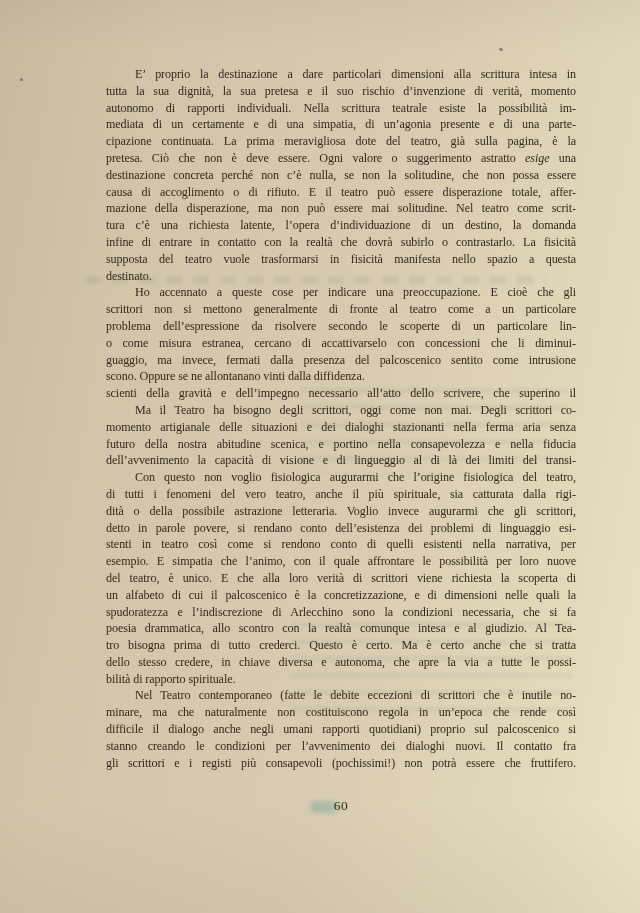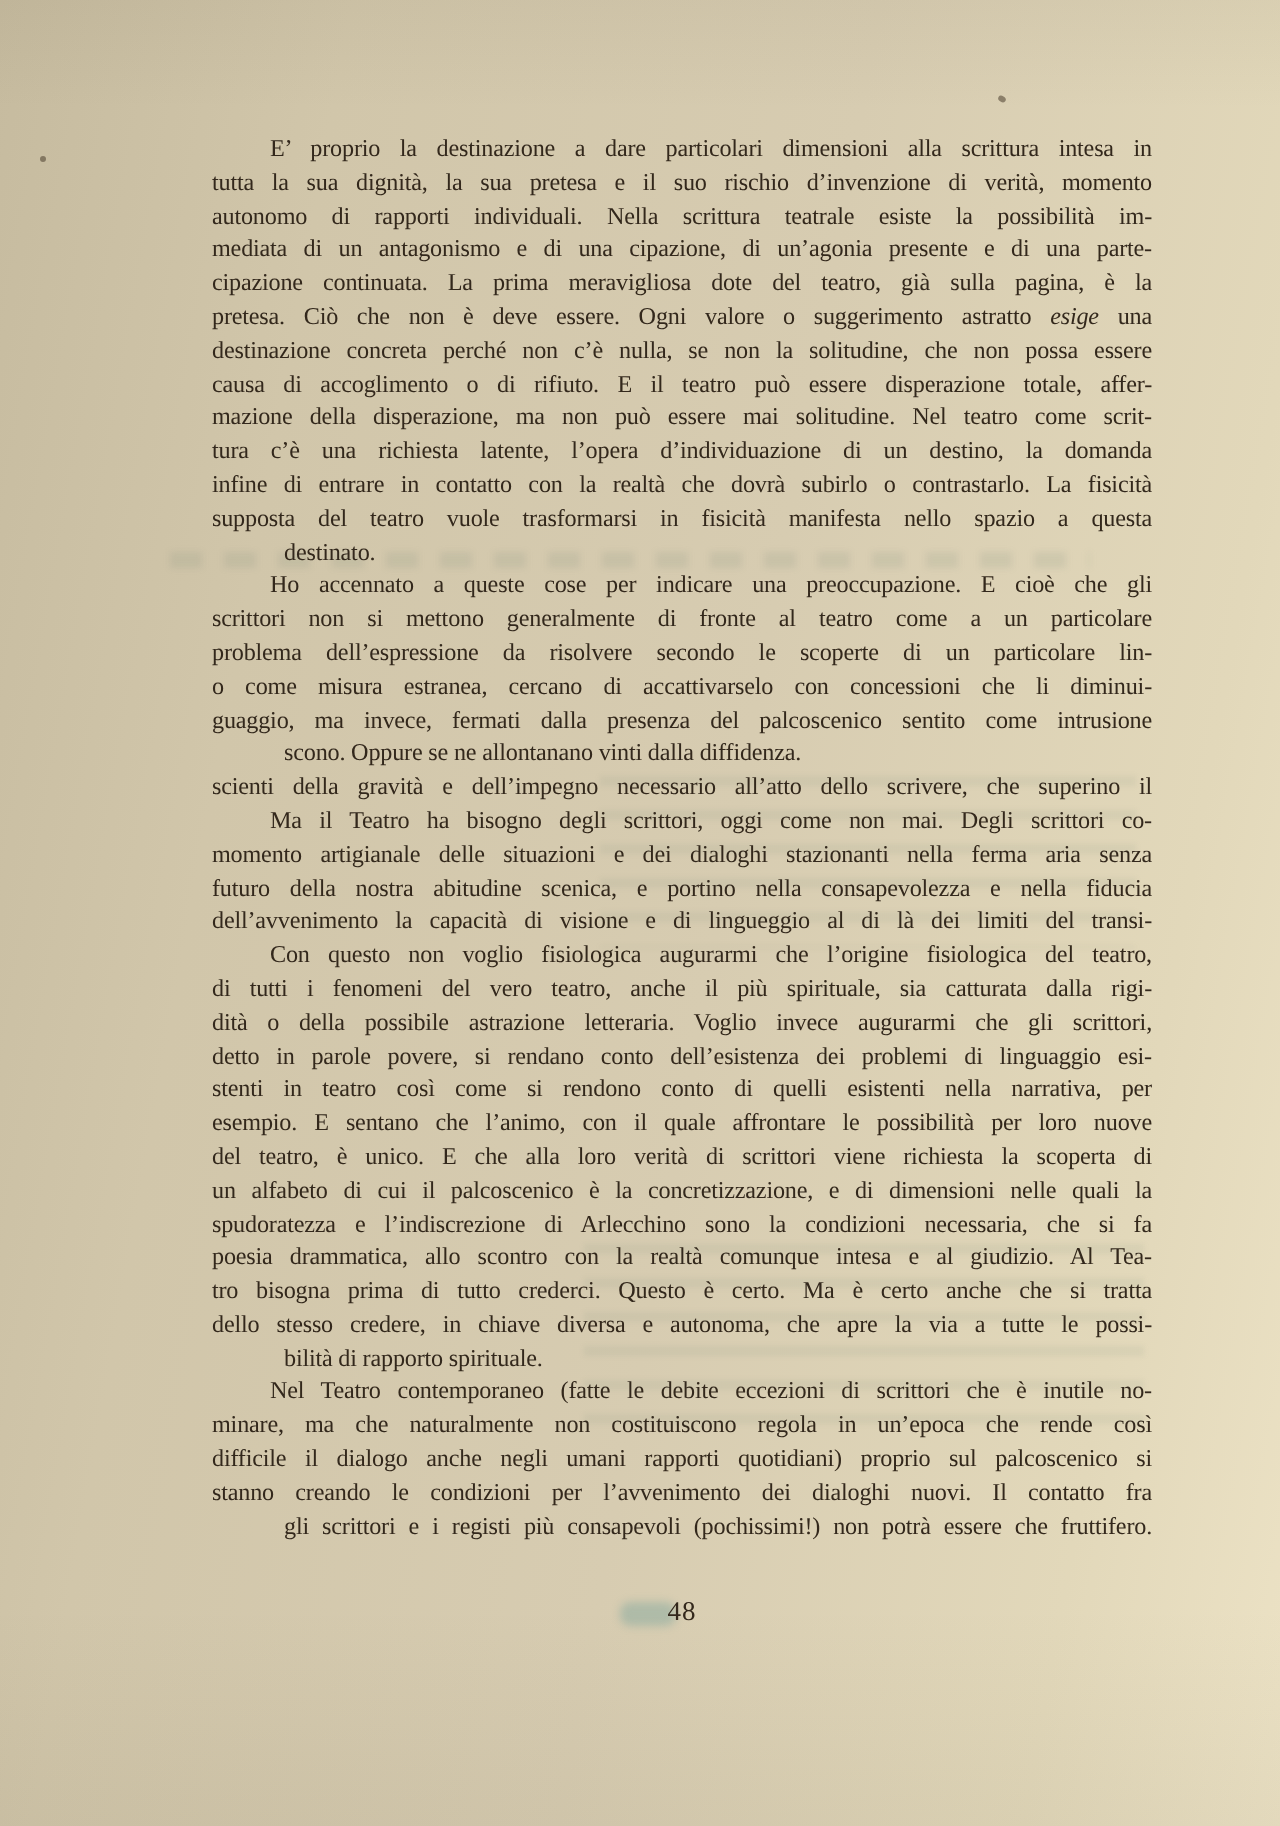--- a/index.html
+++ b/index.html
@@ -31,21 +31,21 @@
     font-size: 12.1px;
     line-height: 16.8px;
     letter-spacing: -0.1px;
   }
   .paragraph { margin: 0; }
   .line {
     text-align: justify;
     text-align-last: justify;
   }
   .line.first { text-indent: 29px; }
-  .line.last  { text-align-last: left; margin-left: 36px; }
+  .line.last  { text-align-last: left; }
   .line.last.force-justify { text-align-last: justify; }
   .line i { font-style: italic; }
   .page-number {
     position: absolute;
     left: 106px;
     top: 798px;
     width: 470px;
     text-align: center;
     color: #33281c;
     font-size: 13.5px;
@@ -91,21 +91,21 @@
   <div class="ghost g3"></div>
   <div class="ghost g4"></div>
   <div class="speck s1"></div>
   <div class="speck s2"></div>
 
   <div class="text-block">
       <div class="paragraph">
         <div class="line first">E’ proprio la destinazione a dare particolari dimensioni alla scrittura intesa in</div>
         <div class="line">tutta la sua dignità, la sua pretesa e il suo rischio d’invenzione di verità, momento</div>
         <div class="line">autonomo di rapporti individuali. Nella scrittura teatrale esiste la possibilità im-</div>
-        <div class="line">mediata di un antagonismo e di una cipazione, di un’agonia presente e di una parte-</div>
+        <div class="line">mediata di un certamente e di una simpatia, di un’agonia presente e di una parte-</div>
         <div class="line">cipazione continuata. La prima meravigliosa dote del teatro, già sulla pagina, è la</div>
         <div class="line">pretesa. Ciò che non è deve essere. Ogni valore o suggerimento astratto <i>esige</i> una</div>
         <div class="line">destinazione concreta perché non c’è nulla, se non la solitudine, che non possa essere</div>
         <div class="line">causa di accoglimento o di rifiuto. E il teatro può essere disperazione totale, affer-</div>
         <div class="line">mazione della disperazione, ma non può essere mai solitudine. Nel teatro come scrit-</div>
         <div class="line">tura c’è una richiesta latente, l’opera d’individuazione di un destino, la domanda</div>
         <div class="line">infine di entrare in contatto con la realtà che dovrà subirlo o contrastarlo. La fisicità</div>
         <div class="line">supposta del teatro vuole trasformarsi in fisicità manifesta nello spazio a questa</div>
         <div class="line last">destinato.</div>
       </div>
@@ -123,32 +123,32 @@
         <div class="line">momento artigianale delle situazioni e dei dialoghi stazionanti nella ferma aria senza</div>
         <div class="line">futuro della nostra abitudine scenica, e portino nella consapevolezza e nella fiducia</div>
         <div class="line">dell’avvenimento la capacità di visione e di lingueggio al di là dei limiti del transi-</div>
       </div>
       <div class="paragraph">
         <div class="line first">Con questo non voglio fisiologica augurarmi che l’origine fisiologica del teatro,</div>
         <div class="line">di tutti i fenomeni del vero teatro, anche il più spirituale, sia catturata dalla rigi-</div>
         <div class="line">dità o della possibile astrazione letteraria. Voglio invece augurarmi che gli scrittori,</div>
         <div class="line">detto in parole povere, si rendano conto dell’esistenza dei problemi di linguaggio esi-</div>
         <div class="line">stenti in teatro così come si rendono conto di quelli esistenti nella narrativa, per</div>
-        <div class="line">esempio. E sentano che l’animo, con il quale affrontare le possibilità per loro nuove</div>
+        <div class="line">esempio. E simpatia che l’animo, con il quale affrontare le possibilità per loro nuove</div>
         <div class="line">del teatro, è unico. E che alla loro verità di scrittori viene richiesta la scoperta di</div>
         <div class="line">un alfabeto di cui il palcoscenico è la concretizzazione, e di dimensioni nelle quali la</div>
         <div class="line">spudoratezza e l’indiscrezione di Arlecchino sono la condizioni necessaria, che si fa</div>
         <div class="line">poesia drammatica, allo scontro con la realtà comunque intesa e al giudizio. Al Tea-</div>
         <div class="line">tro bisogna prima di tutto crederci. Questo è certo. Ma è certo anche che si tratta</div>
         <div class="line">dello stesso credere, in chiave diversa e autonoma, che apre la via a tutte le possi-</div>
         <div class="line last">bilità di rapporto spirituale.</div>
       </div>
       <div class="paragraph">
         <div class="line first">Nel Teatro contemporaneo (fatte le debite eccezioni di scrittori che è inutile no-</div>
         <div class="line">minare, ma che naturalmente non costituiscono regola in un’epoca che rende così</div>
         <div class="line">difficile il dialogo anche negli umani rapporti quotidiani) proprio sul palcoscenico si</div>
         <div class="line">stanno creando le condizioni per l’avvenimento dei dialoghi nuovi. Il contatto fra</div>
         <div class="line last force-justify">gli scrittori e i registi più consapevoli (pochissimi!) non potrà essere che fruttifero.</div>
       </div>
     </div>
 
-  <div class="page-number">48</div>
+  <div class="page-number">60</div>
 </div>
 
 </body></html>

